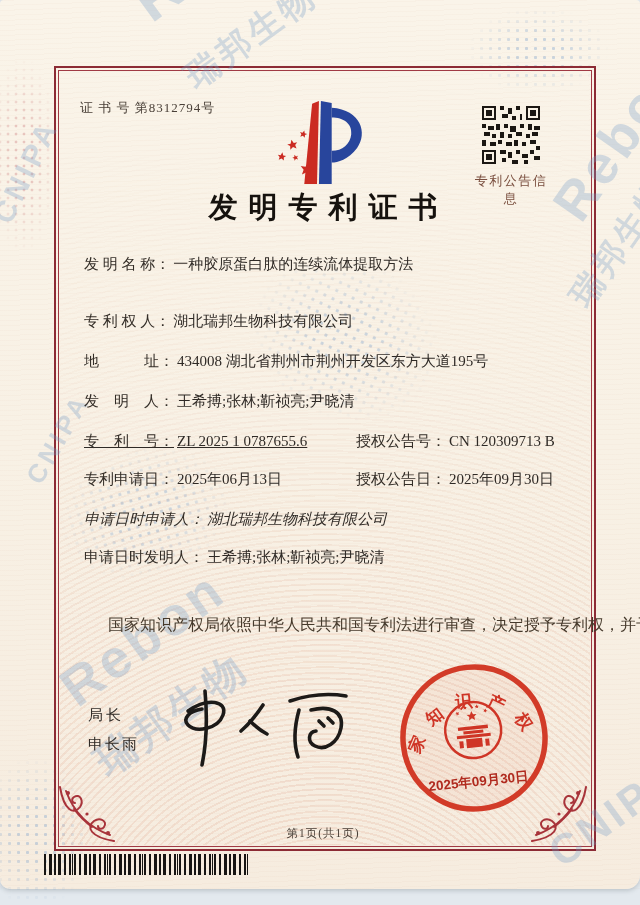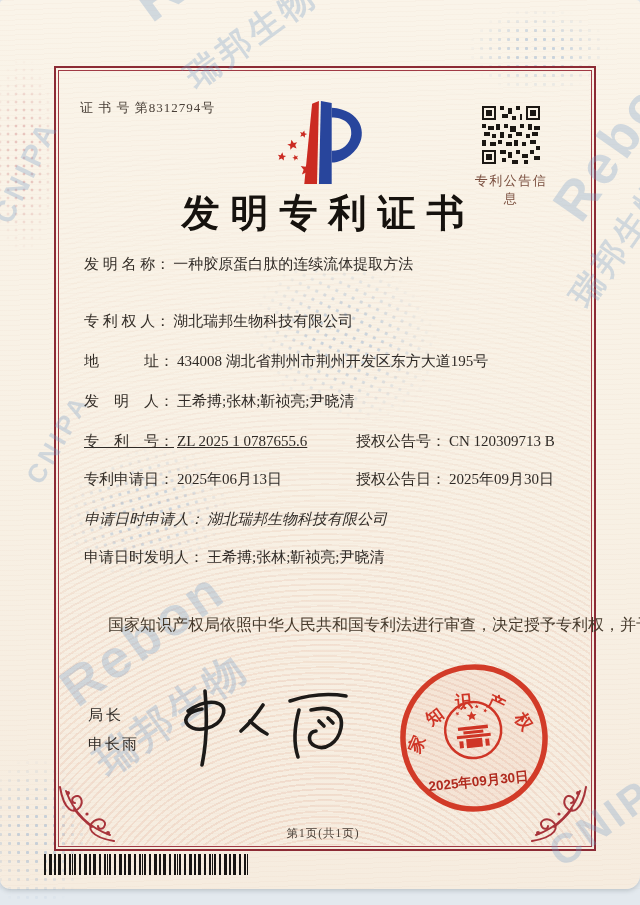--- a/index.html
+++ b/index.html
@@ -52,21 +52,21 @@
     mask-image:linear-gradient(180deg,transparent 0%,rgba(0,0,0,.25) 40%,rgba(0,0,0,.9) 78%,#000 100%);
   }
   .corner{position:absolute;width:62px;height:62px;z-index:2;}
   .corner-br{left:528px;top:783px;}
   .corner-bl{left:56px;top:783px;transform:scaleX(-1);}
   
   .abs{position:absolute;z-index:4;}
   #cert-no{left:80px;top:99px;font-size:13px;color:#4a4038;letter-spacing:1px;}
   #logo{left:262px;top:98px;}
   #title{left:54px;top:188px;width:538px;text-align:center;
-    font-size:38px;font-weight:700;letter-spacing:11px;color:#16120e;text-indent:11px;}
+    font-size:29px;font-weight:700;letter-spacing:11px;color:#16120e;text-indent:11px;}
   #qr{left:482px;top:106px;}
   #qr-label{left:470px;top:172px;width:82px;text-align:center;
     font-size:13px;letter-spacing:1.5px;color:#7a4f3f;}
   .row{left:84px;width:500px;font-size:15px;color:#2f2a26;white-space:nowrap;}
   .flabel{color:#332d27;}
   .fvalue{margin-left:3px;}
   .pair2{position:absolute;left:272px;top:0;}
   .r0{top:255px;} .r1{top:312px;} .r2{top:352px;} .r3{top:392px;}
   .r4{top:432px;text-decoration:underline;} .r5{top:470px;} .r6{top:510px;font-style:italic;} .r7{top:548px;}
   #statement{left:84px;top:612px;width:498px;font-size:16px;line-height:26px;

